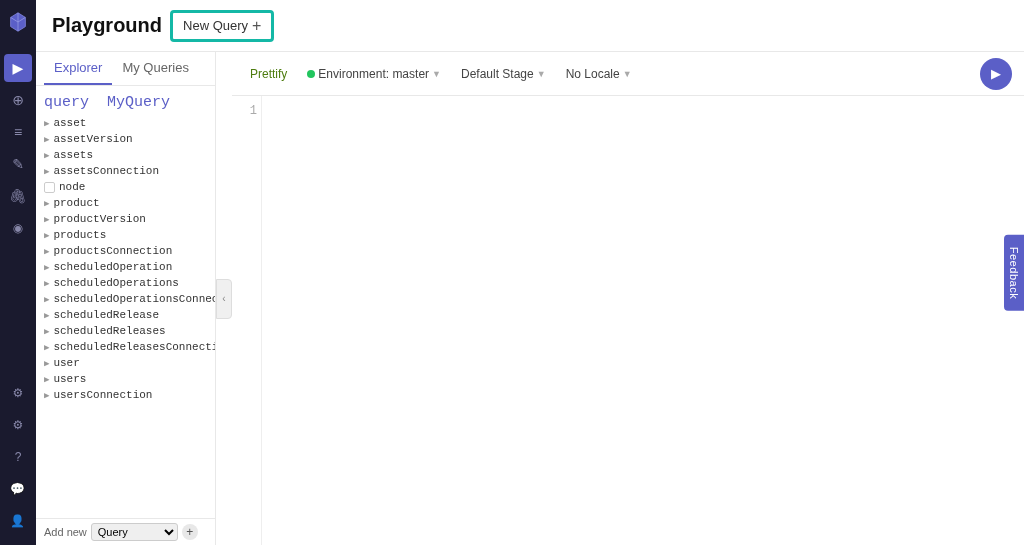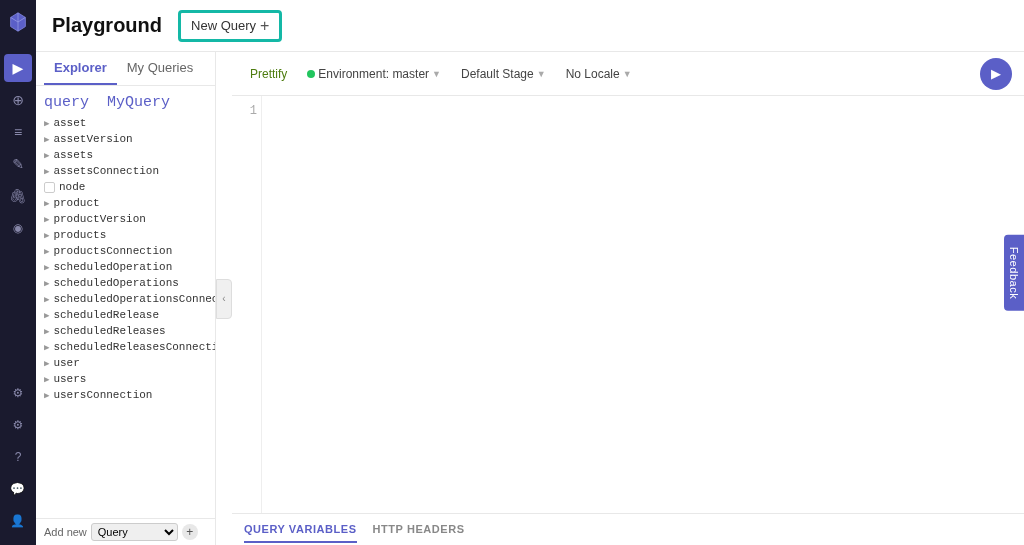--- a/index.html
+++ b/index.html
@@ -49,21 +49,20 @@
       flex: 1;
       background: #fff;
     }
 
     
     .header {
       display: flex;
       align-items: center;
       padding: 8px 16px;
       border-bottom: 1px solid #e8e8e8;
-      gap: 8px;
       height: 52px;
       flex-shrink: 0;
     }
     .header-title {
       font-size: 20px;
       font-weight: 700;
       color: #111;
       margin-right: 8px;
     }
 
@@ -92,21 +91,21 @@
     .tab {
       padding: 8px 10px;
       font-size: 13px;
       cursor: pointer;
       color: #666;
       border-bottom: 2px solid transparent;
     }
     .tab.active {
       color: #5b5fc7;
       border-bottom: 2px solid #5b5fc7;
-      font-weight: 700;
+      font-weight: 400;
     }
 
     
     .explorer {
       flex: 1;
       overflow-y: auto;
       padding: 4px 0;
       font-size: 11px;
       font-family: 'Courier New', monospace;
     }
@@ -503,21 +502,17 @@
         <div class="run-btn">
           <span>▶</span>
         </div>
       </div>
 
       <div class="editor-body">
         <div class="line-numbers" id="line-numbers">1</div>
         <div class="editor-content" contenteditable="true" style=""></div>
       </div>
 
-      <div class="bottom-tabs">
-        <div class="bottom-tab active">QUERY VARIABLES</div>
-        <div class="bottom-tab">HTTP HEADERS</div>
-      </div>
     </div>
   </div>
 </div>
 
 <div class="feedback-tab">Feedback</div>
 
 </body></html>

